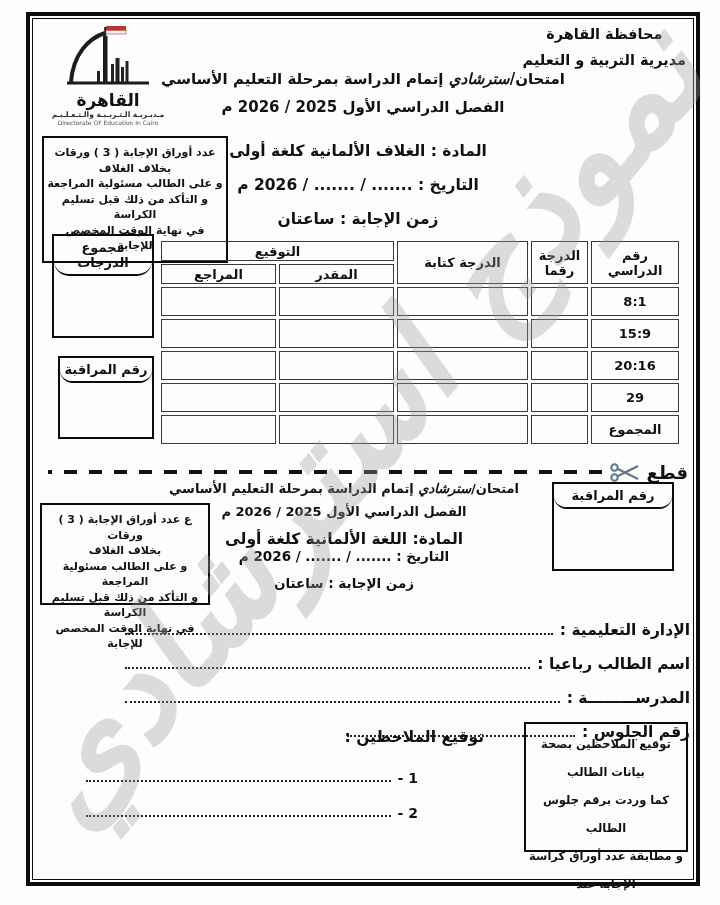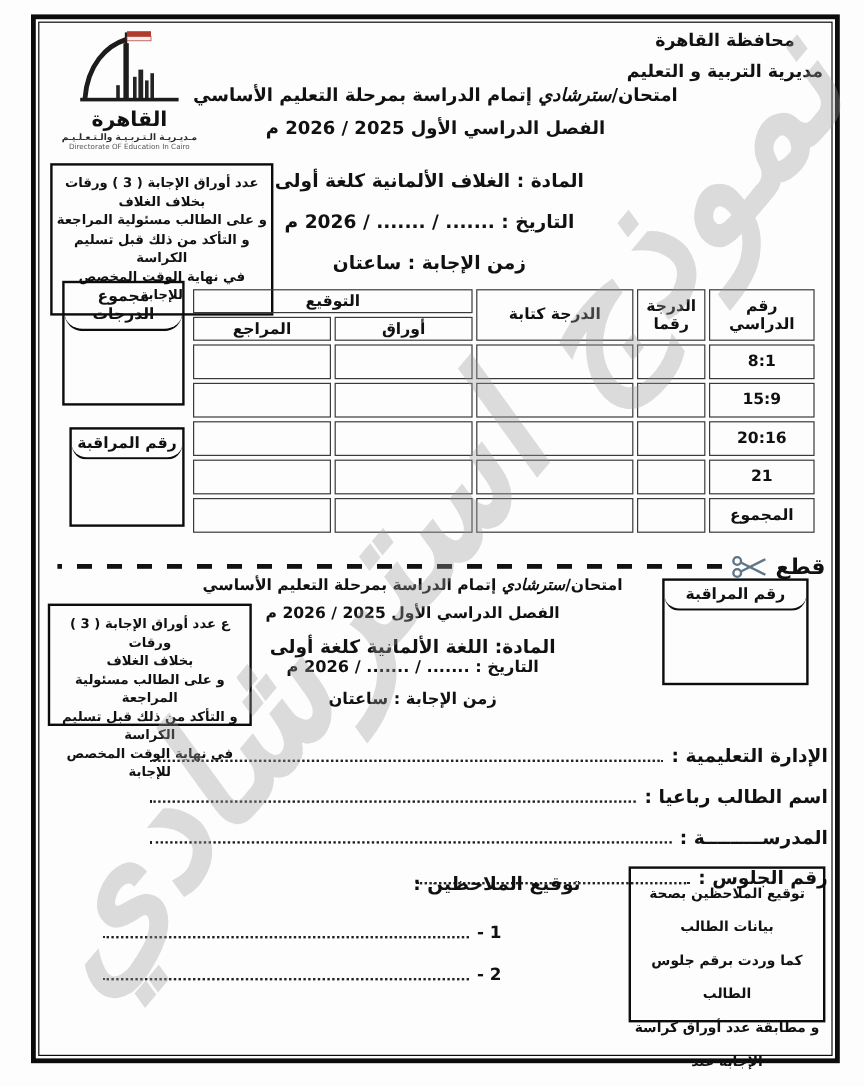--- a/index.html
+++ b/index.html
@@ -148,21 +148,21 @@
             <tr>
           <th rowspan="2">رقم الدراسي</th>
           <th rowspan="2">
             <div class="gn-line">الدرجة</div>
             <div class="gn-line">رقما</div>
           </th>
           <th rowspan="2">الدرجة كتابة</th>
           <th colspan="2" class="sig">التوقيع</th>
         </tr>
         <tr class="hdr2">
-          <th>أوراق</th>
+          <th>المقدر</th>
           <th>المراجع</th>
         </tr>
         <tr>
               <td>8:1</td>
               <td></td>
               <td></td>
               <td></td>
               <td></td>
             </tr>
         <tr>
@@ -173,21 +173,21 @@
               <td></td>
             </tr>
         <tr>
               <td>20:16</td>
               <td></td>
               <td></td>
               <td></td>
               <td></td>
             </tr>
         <tr>
-              <td>21</td>
+              <td>29</td>
               <td></td>
               <td></td>
               <td></td>
               <td></td>
             </tr>
         <tr>
               <td>المجموع</td>
               <td></td>
               <td></td>
               <td></td>

